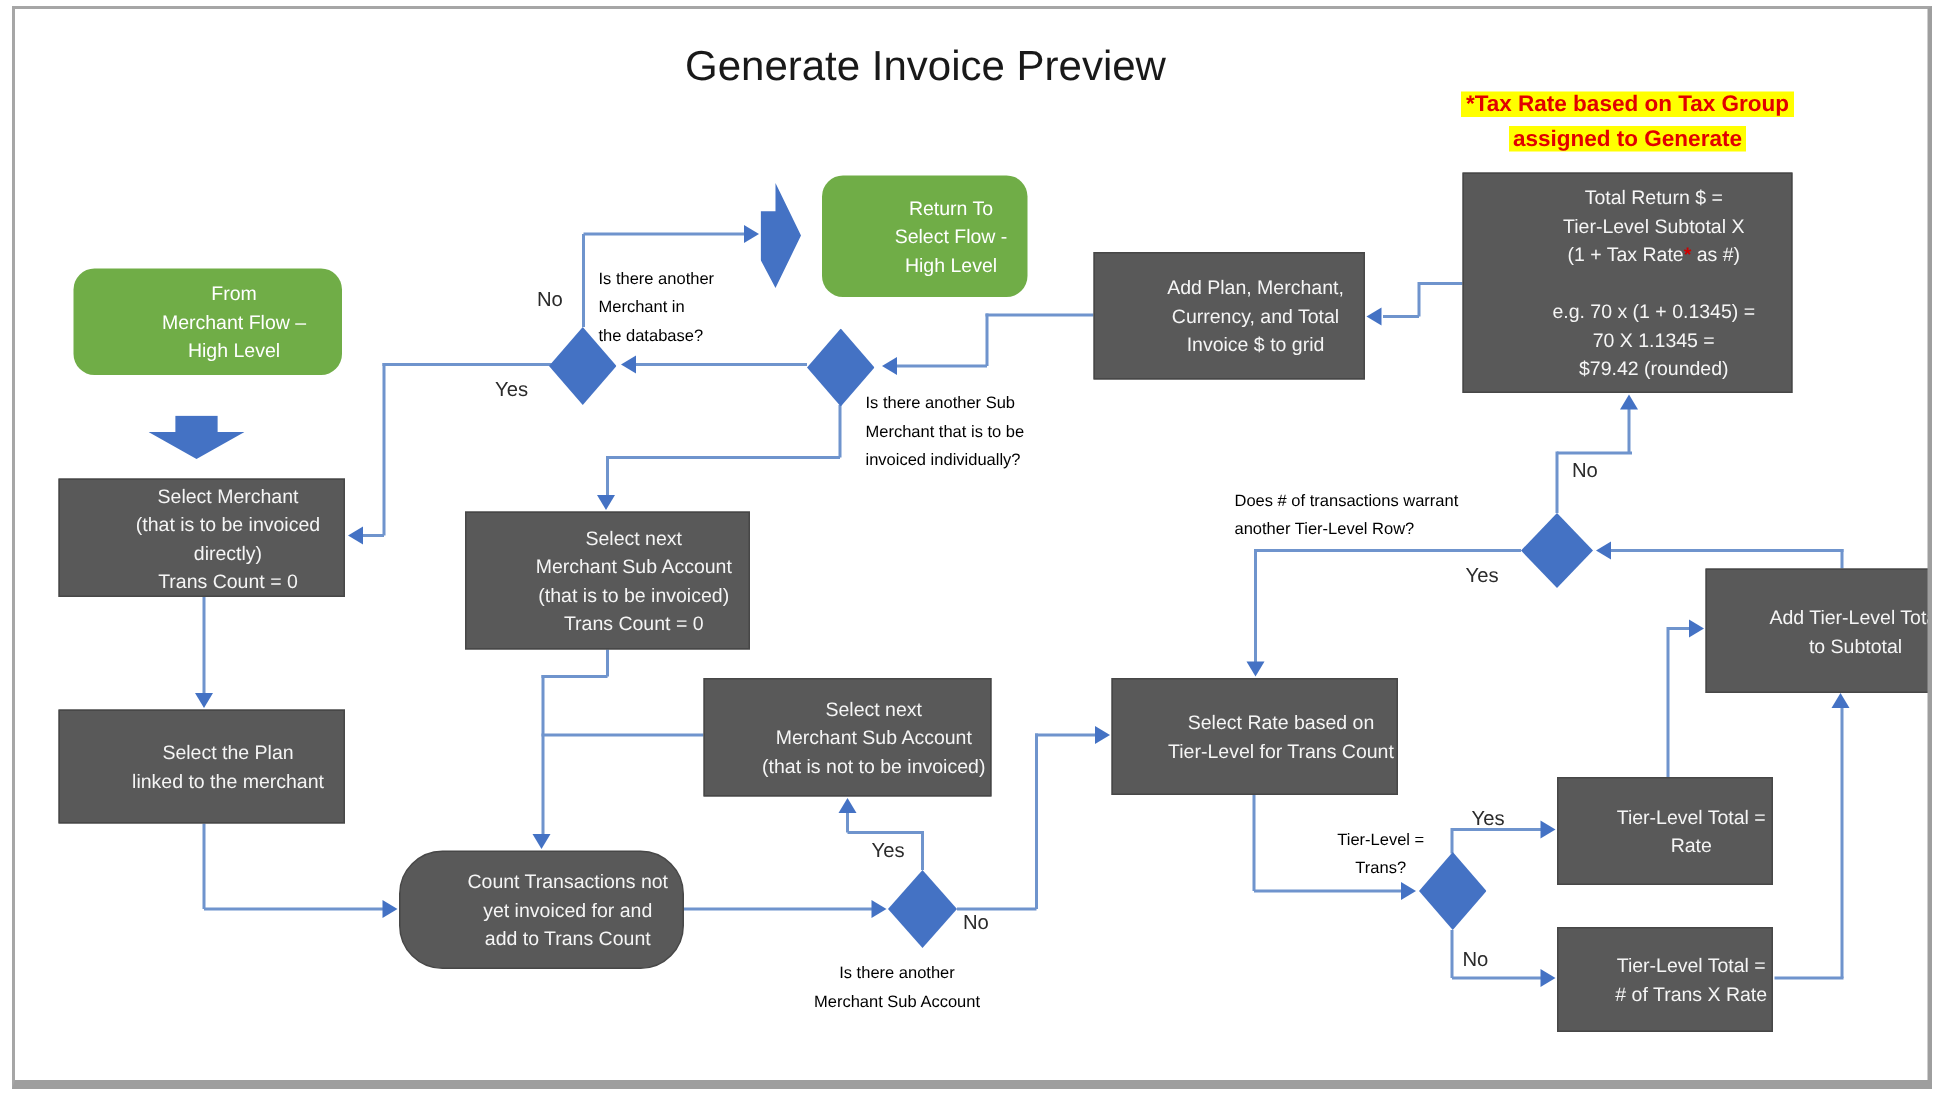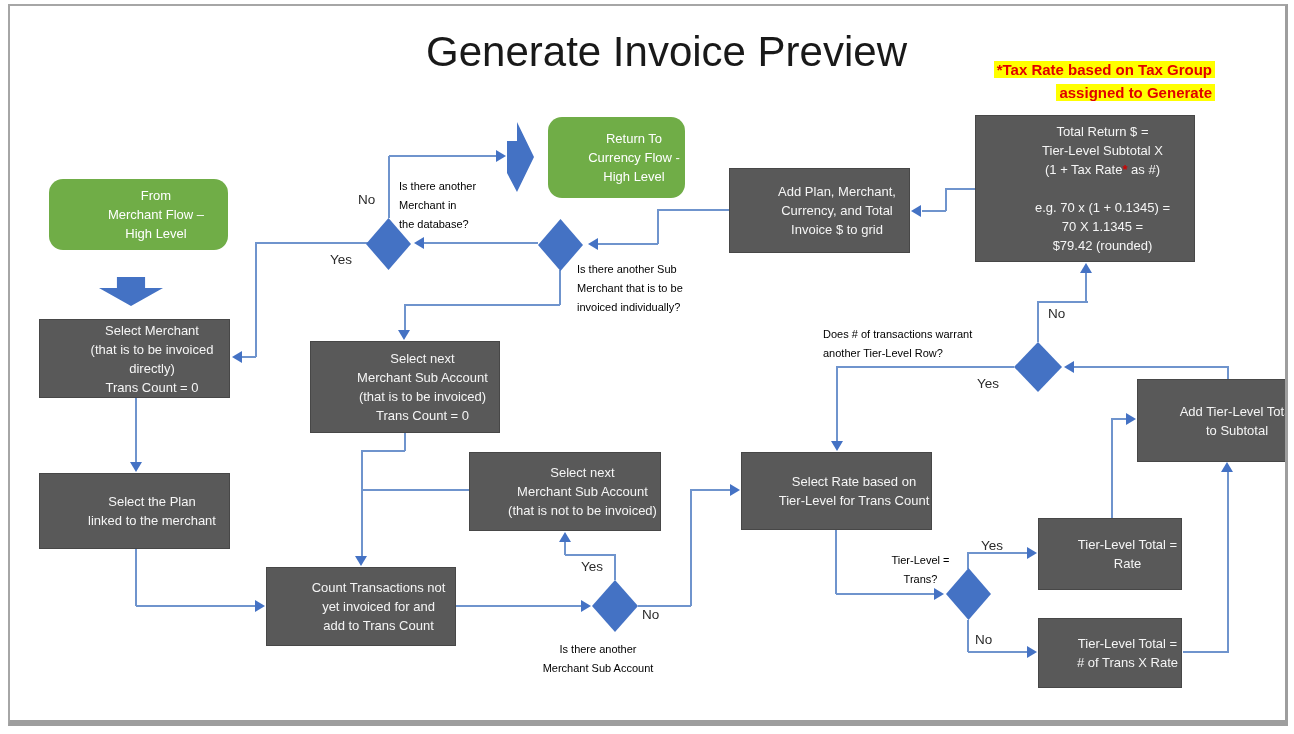--- a/index.html
+++ b/index.html
@@ -16,25 +16,25 @@
     font-family:"Liberation Sans", sans-serif;
   }
   .frame{
     position:absolute;left:8px;top:4px;width:1280px;height:722px;
     box-sizing:border-box;z-index:50;pointer-events:none;
     border-top:2px solid #a6a6a6;border-left:2px solid #a6a6a6;
     border-right:3px solid #9e9e9e;border-bottom:6px solid #9e9e9e;
   }
   .mask-right{position:absolute;left:1288px;top:0;width:6px;height:734px;background:#fff;z-index:40;}
   .title{
-    position:absolute;left:327px;top:28px;width:580px;text-align:right;
-    font-size:42px;color:#191919;z-index:12;letter-spacing:0px;
+    position:absolute;left:327px;top:28px;width:580px;text-align:center;
+    font-size:28px;color:#191919;z-index:12;letter-spacing:0px;
   }
   .note{
-    position:absolute;left:955px;top:58px;width:260px;text-align:right;z-index:12;
+    position:absolute;left:955px;top:58px;width:260px;text-align:center;z-index:12;
     font-size:15px;font-weight:bold;color:#e10000;line-height:23px;
   }
   .note span{background:#ffff00;padding:0 3px;}
   .node{
     position:absolute;z-index:10;box-sizing:border-box;
     display:flex;flex-direction:column;justify-content:center;align-items:center;
     text-align:center;color:#f5f5f5;font-size:13px;line-height:19px;padding-left:35px;
   }
   .dark{background:var(--dark);border:1px solid #474747;}
   .green{background:var(--green);border-radius:14px;color:#ffffff;}
@@ -70,38 +70,38 @@
   <span>assigned to Generate</span>
 </div>
 
 <div class="node green" style="left:49px;top:179px;width:179px;height:71px;">
   <div>From</div>
   <div>Merchant Flow –</div>
   <div>High Level</div>
 </div>
 <div class="node green" style="left:548px;top:117px;width:137px;height:81px;">
   <div>Return To</div>
-  <div>Currency Flow -</div>
+  <div>Select Flow -</div>
   <div>High Level</div>
 </div>
 
 <div class="blockarrow" style="left:99px;top:277px;width:64px;height:29px;clip-path:polygon(28% 0,72% 0,72% 38%,100% 38%,50% 100%,0 38%,28% 38%);"></div>
 <div class="blockarrow" style="left:507px;top:122px;width:27px;height:70px;clip-path:polygon(0 27%,37% 27%,37% 0,100% 50%,37% 100%,0 73%);"></div>
 
 <div class="node dark" style="left:39px;top:319px;width:191px;height:79px;">
   <div>Select Merchant</div>
   <div>(that is to be invoiced</div>
   <div>directly)</div>
   <div>Trans Count = 0</div>
 </div>
 <div class="node dark" style="left:39px;top:473px;width:191px;height:76px;">
   <div>Select the Plan</div>
   <div>linked to the merchant</div>
 </div>
-<div class="node dark" style="left:266px;top:567px;width:190px;height:79px;">
+<div class="node dark" style="left:266px;top:567px;width:190px;height:79px;border-radius:29px;">
   <div>Count Transactions not</div>
   <div>yet invoiced for and</div>
   <div>add to Trans Count</div>
 </div>
 <div class="node dark" style="left:310px;top:341px;width:190px;height:92px;">
   <div>Select next</div>
   <div>Merchant Sub Account</div>
   <div>(that is to be invoiced)</div>
   <div>Trans Count = 0</div>
 </div>

